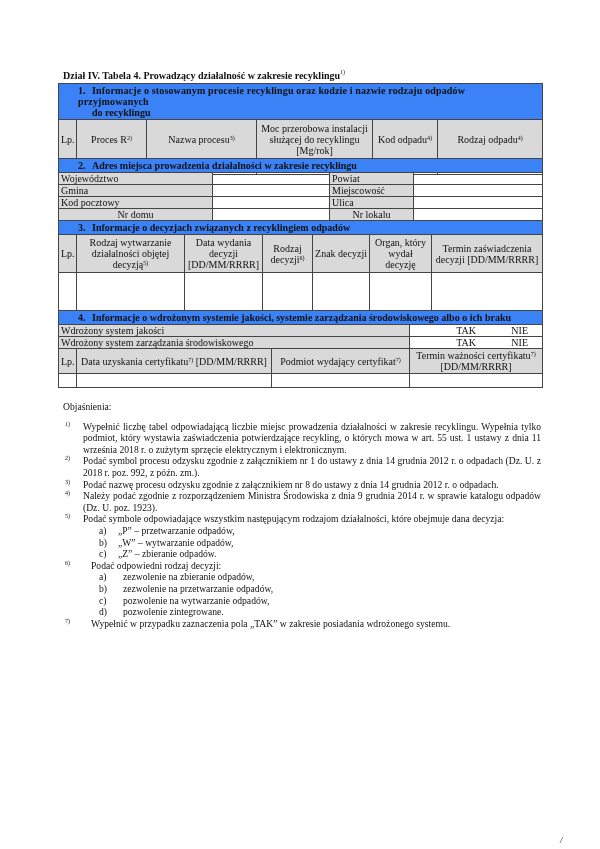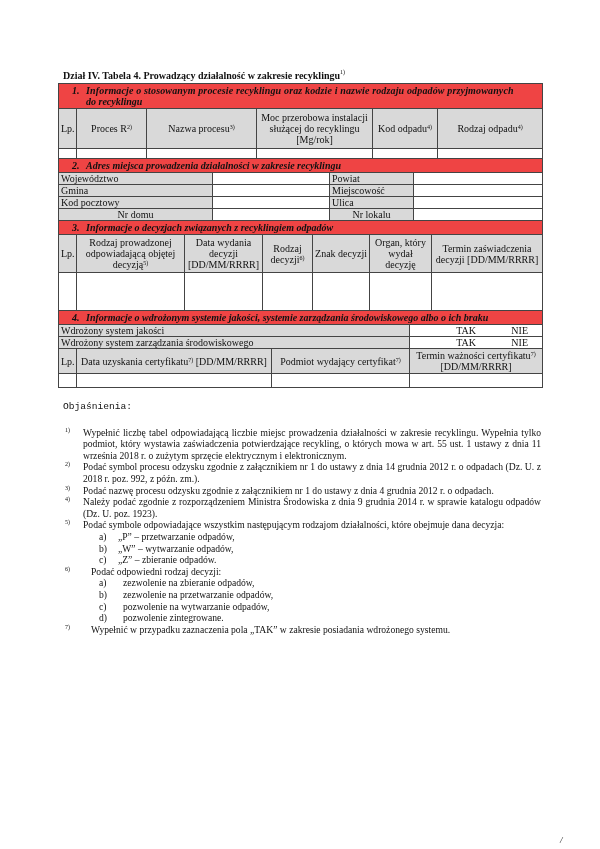--- a/index.html
+++ b/index.html
@@ -3,26 +3,26 @@
 <meta charset="utf-8">
 <style>
   html, body { margin:0; padding:0; background:#ffffff; }
   body { width:600px; height:849px; position:relative; font-family:"Liberation Serif", serif; color:#111; overflow:hidden; }
   .page-title { position:absolute; left:63px; top:70px; font-size:10px; font-weight:bold; white-space:nowrap; }
   sup { font-size:6px; vertical-align:top; position:relative; top:-1px; font-weight:normal; }
   .page-title sup { font-weight:normal; }
   table { border-collapse:collapse; position:absolute; left:58px; width:484px; table-layout:fixed; font-size:10px; }
   td { border:1px solid #444; padding:0 2px; vertical-align:middle; line-height:11px; }
   .g { background:#d9d9d9; }
-  .hdr { font-weight:bold; padding:1px 13px; background:#ef4444; line-height:11px;font-style:italic; }
+  .hdr { font-weight:bold; padding:1px 19px; background:#3b82f6; line-height:11px; }
   .hdr .num { display:inline-block; width:14px; }
   .hdr .ind { padding-left:14px; display:block; }
   .c { text-align:center; }
   .notes { position:absolute; left:63px; top:401px; width:478px; font-size:9.6px; line-height:11.6px; }
-  .notes .h { margin-bottom:14px;font-family:Liberation Mono, monospace; }
+  .notes .h { margin-bottom:8px; }
   .fn { position:relative; padding-left:20px; text-align:justify; }
   .fn .m { position:absolute; left:2px; top:-2px; font-size:6px; }
   .fn7 { padding-left:28px; }
   .sub { position:relative; padding-left:55px; }
   .sub .l { position:absolute; left:36px; }
   .sub6 { padding-left:60px; }
   .sub6 .l { left:36px; }
   .pagenum { position:absolute; left:560px; top:835px; font-size:9px; font-style:italic; }
   .tn { display:inline-block; width:52px; text-align:right; }
 </style>
@@ -112,21 +112,21 @@
       <col style="width:57px">
       <col style="width:62px">
       <col style="width:111px">
     </colgroup>
   <tbody>
       <tr>
         <td colspan="7" class="hdr"><span class="num">3.</span><span>Informacje o decyzjach związanych z recyklingiem odpadów</span></td>
       </tr>
   <tr style="height:38px;">
     <td class="c g"><span>Lp.</span></td>
-    <td class="c g"><span>Rodzaj prowadzonej odpowiadającą objętej decyzją</span><sup>5)</sup></td>
+    <td class="c g"><span>Rodzaj wytwarzanie działalności objętej decyzją</span><sup>5)</sup></td>
     <td class="c g"><span>Data wydania decyzji [DD/MM/RRRR]</span></td>
     <td class="c g"><span>Rodzaj decyzji</span><sup>6)</sup></td>
     <td class="c g"><span>Znak decyzji</span></td>
     <td class="c g"><span>Organ, który wydał decyzję</span></td>
     <td class="c g"><span>Termin zaświadczenia decyzji [DD/MM/RRRR]</span></td>
   </tr>
   <tr style="height:40px;">
     <td></td>
     <td></td>
     <td></td>
@@ -173,21 +173,21 @@
     <td></td>
     <td></td>
   </tr>
 </tbody>
   </table>
 
 <div class="notes">
   <div class="h">Objaśnienia:</div>
   <div class="fn"><span class="m">1)</span><span>Wypełnić liczbę tabel odpowiadającą liczbie miejsc prowadzenia działalności w zakresie recyklingu. Wypełnia tylko podmiot, który wystawia zaświadczenia potwierdzające recykling, o których mowa w art. 55 ust. 1 ustawy z dnia 11 września 2018 r. o zużytym sprzęcie elektrycznym i elektronicznym.</span></div>
   <div class="fn"><span class="m">2)</span><span>Podać symbol procesu odzysku zgodnie z załącznikiem nr 1 do ustawy z dnia 14 grudnia 2012 r. o odpadach (Dz. U. z 2018 r. poz. 992, z późn. zm.).</span></div>
-  <div class="fn"><span class="m">3)</span><span>Podać nazwę procesu odzysku zgodnie z załącznikiem nr 1 do ustawy z dnia 4 grudnia 2012 r. o odpadach.</span></div>
+  <div class="fn"><span class="m">3)</span><span>Podać nazwę procesu odzysku zgodnie z załącznikiem nr 8 do ustawy z dnia 14 grudnia 2012 r. o odpadach.</span></div>
   <div class="fn"><span class="m">4)</span><span>Należy podać zgodnie z rozporządzeniem Ministra Środowiska z dnia 9 grudnia 2014 r. w sprawie katalogu odpadów (Dz. U. poz. 1923).</span></div>
   <div class="fn"><span class="m">5)</span><span>Podać symbole odpowiadające wszystkim następującym rodzajom działalności, które obejmuje dana decyzja:</span></div>
   <div class="sub"><span class="l">a)</span><span>„P” – przetwarzanie odpadów,</span></div>
   <div class="sub"><span class="l">b)</span><span>„W” – wytwarzanie odpadów,</span></div>
   <div class="sub"><span class="l">c)</span><span>„Z” – zbieranie odpadów.</span></div>
   <div class="fn fn7"><span class="m">6)</span><span>Podać odpowiedni rodzaj decyzji:</span></div>
   <div class="sub sub6"><span class="l">a)</span><span>zezwolenie na zbieranie odpadów,</span></div>
   <div class="sub sub6"><span class="l">b)</span><span>zezwolenie na przetwarzanie odpadów,</span></div>
   <div class="sub sub6"><span class="l">c)</span><span>pozwolenie na wytwarzanie odpadów,</span></div>
   <div class="sub sub6"><span class="l">d)</span><span>pozwolenie zintegrowane.</span></div>

